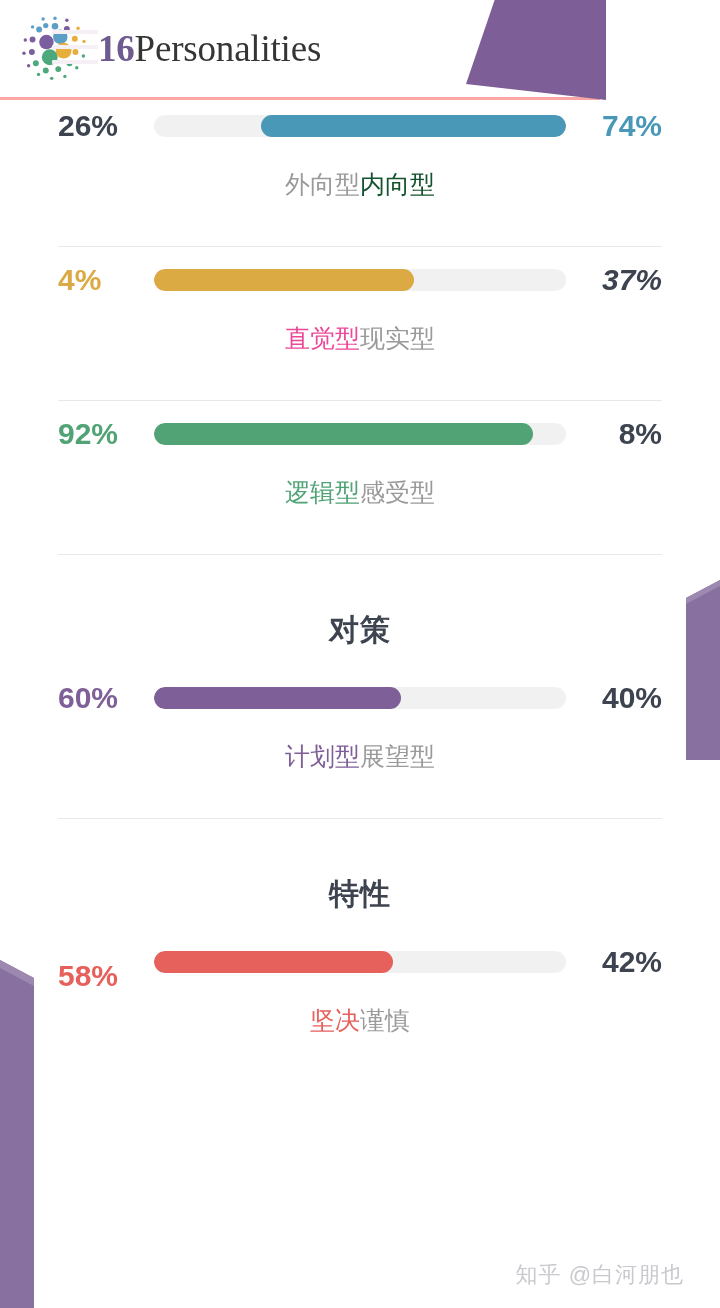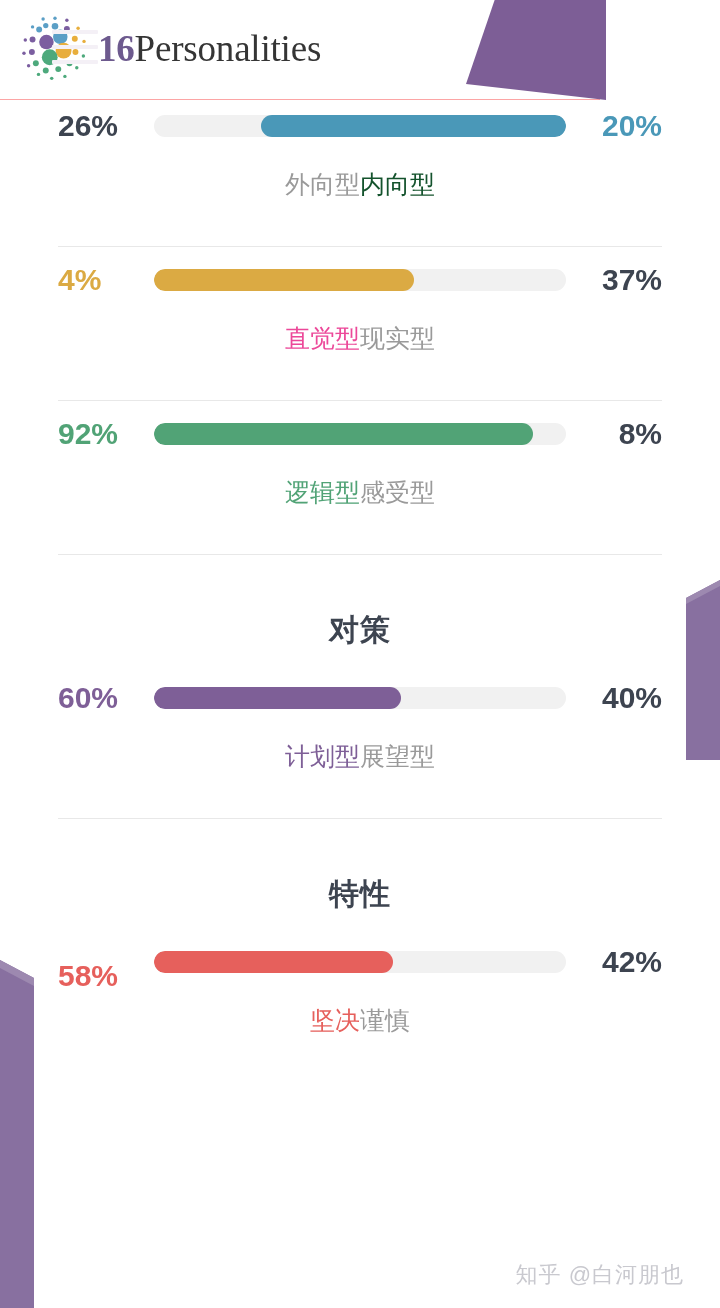--- a/index.html
+++ b/index.html
@@ -23,21 +23,21 @@
     overflow: hidden;
   }
 
   
   #header {
     position: absolute;
     top: 0; left: 0;
     width: 600px;
     height: 100px;
     background: #ffffff;
-    border-bottom: 1px solid #fca5a5;
+    border-bottom: 3px solid #fca5a5;
     z-index: 5;
   }
   #logo-block {
     position: absolute;
     left: 22px;
     top: 12px;
     display: flex;
     align-items: center;
     height: 72px;
   }
@@ -248,36 +248,36 @@
   </div>
 
   <div id="content">
 
     <section class="trait">
       <div class="trait-row">
         <div class="pct left" style="color: rgb(61, 68, 80);">26%</div>
         <div class="bar-track">
           <div class="bar-fill from-right" style="width:74%;background:#4a98b8;"></div>
         </div>
-        <div class="pct right" style="color:#4a98b8;">20%</div>
+        <div class="pct right" style="color:#4a98b8;">74%</div>
       </div>
       <div class="label-row">
         <div class="lbl" style="color:#9a9a9a;">外向型</div>
         <div class="lbl" style="color:#14532d;">内向型</div>
       </div>
       <div class="divider"></div>
     </section>
 
     <section class="trait">
       <div class="trait-row">
         <div class="pct left" style="color:#dbaa43;">4%</div>
         <div class="bar-track">
           <div class="bar-fill from-left" style="width:63%;background:#dbaa43;"></div>
         </div>
-        <div class="pct right" style="color:#3d4450;">37%</div>
+        <div class="pct right" style="color:#3d4450;font-style:italic;">37%</div>
       </div>
       <div class="label-row">
         <div class="lbl" style="color:#ec4899;">直觉型</div>
         <div class="lbl" style="color:#9a9a9a;">现实型</div>
       </div>
       <div class="divider"></div>
     </section>
 
     <section class="trait">
       <div class="trait-row">

